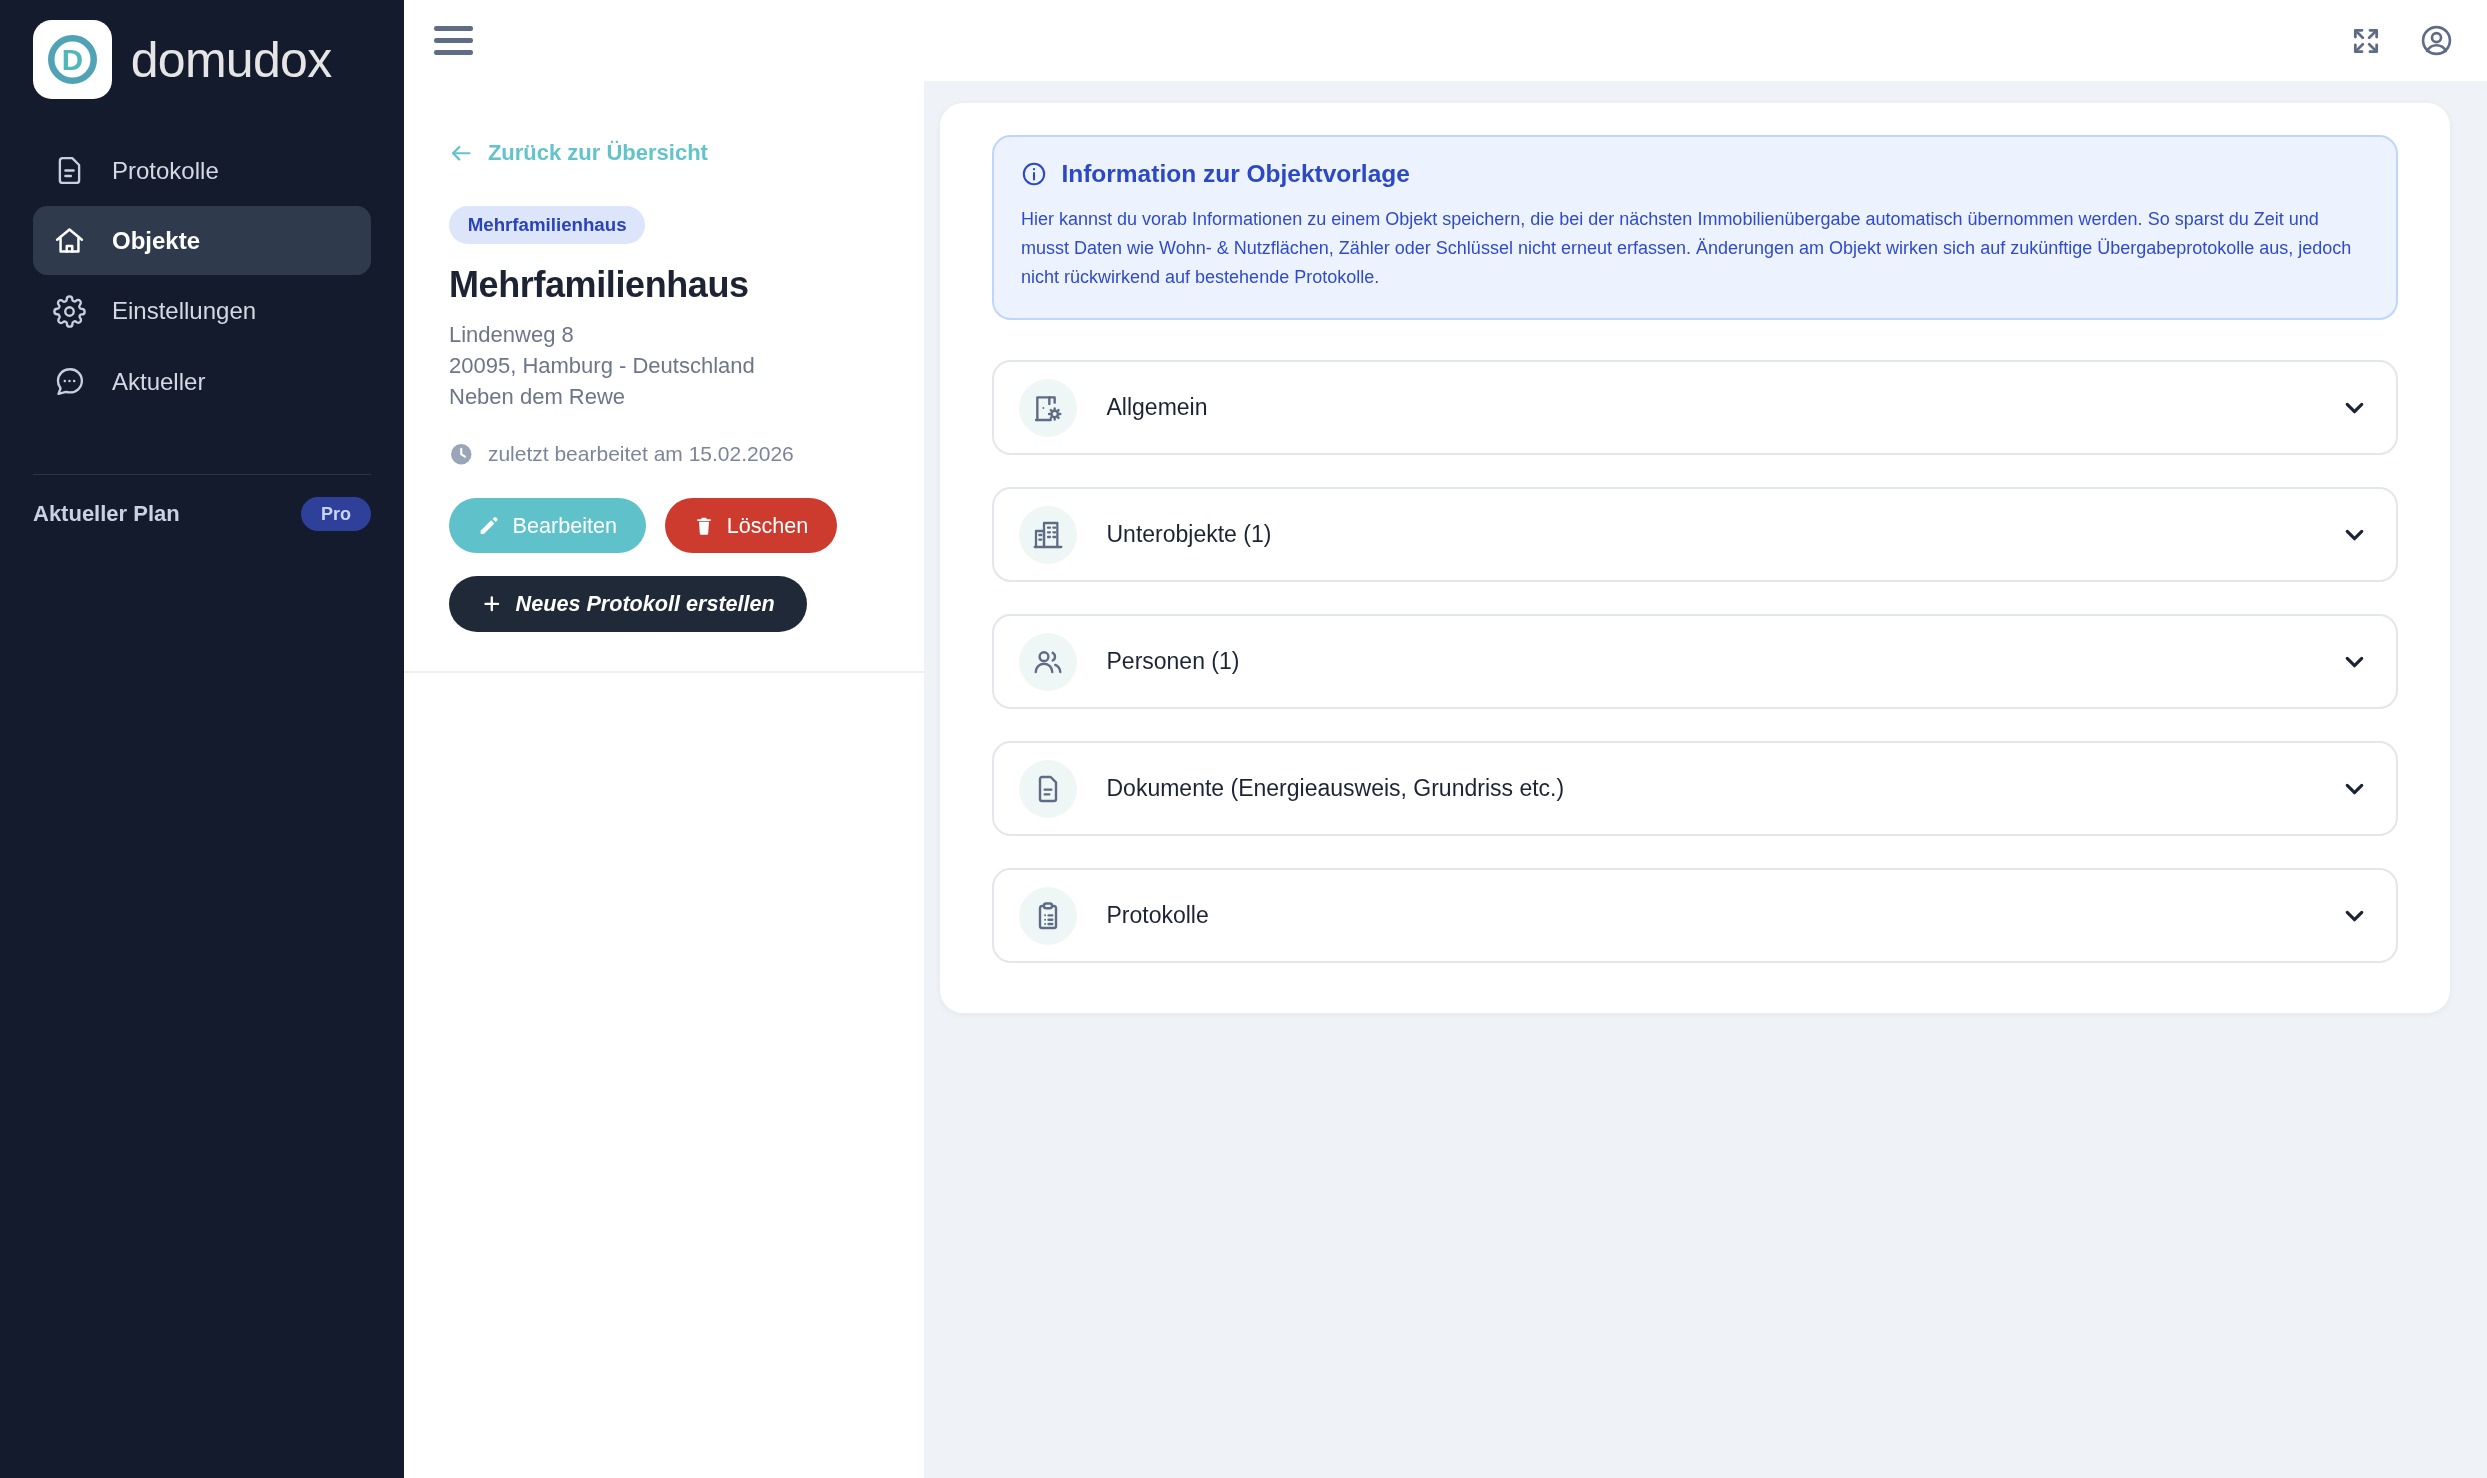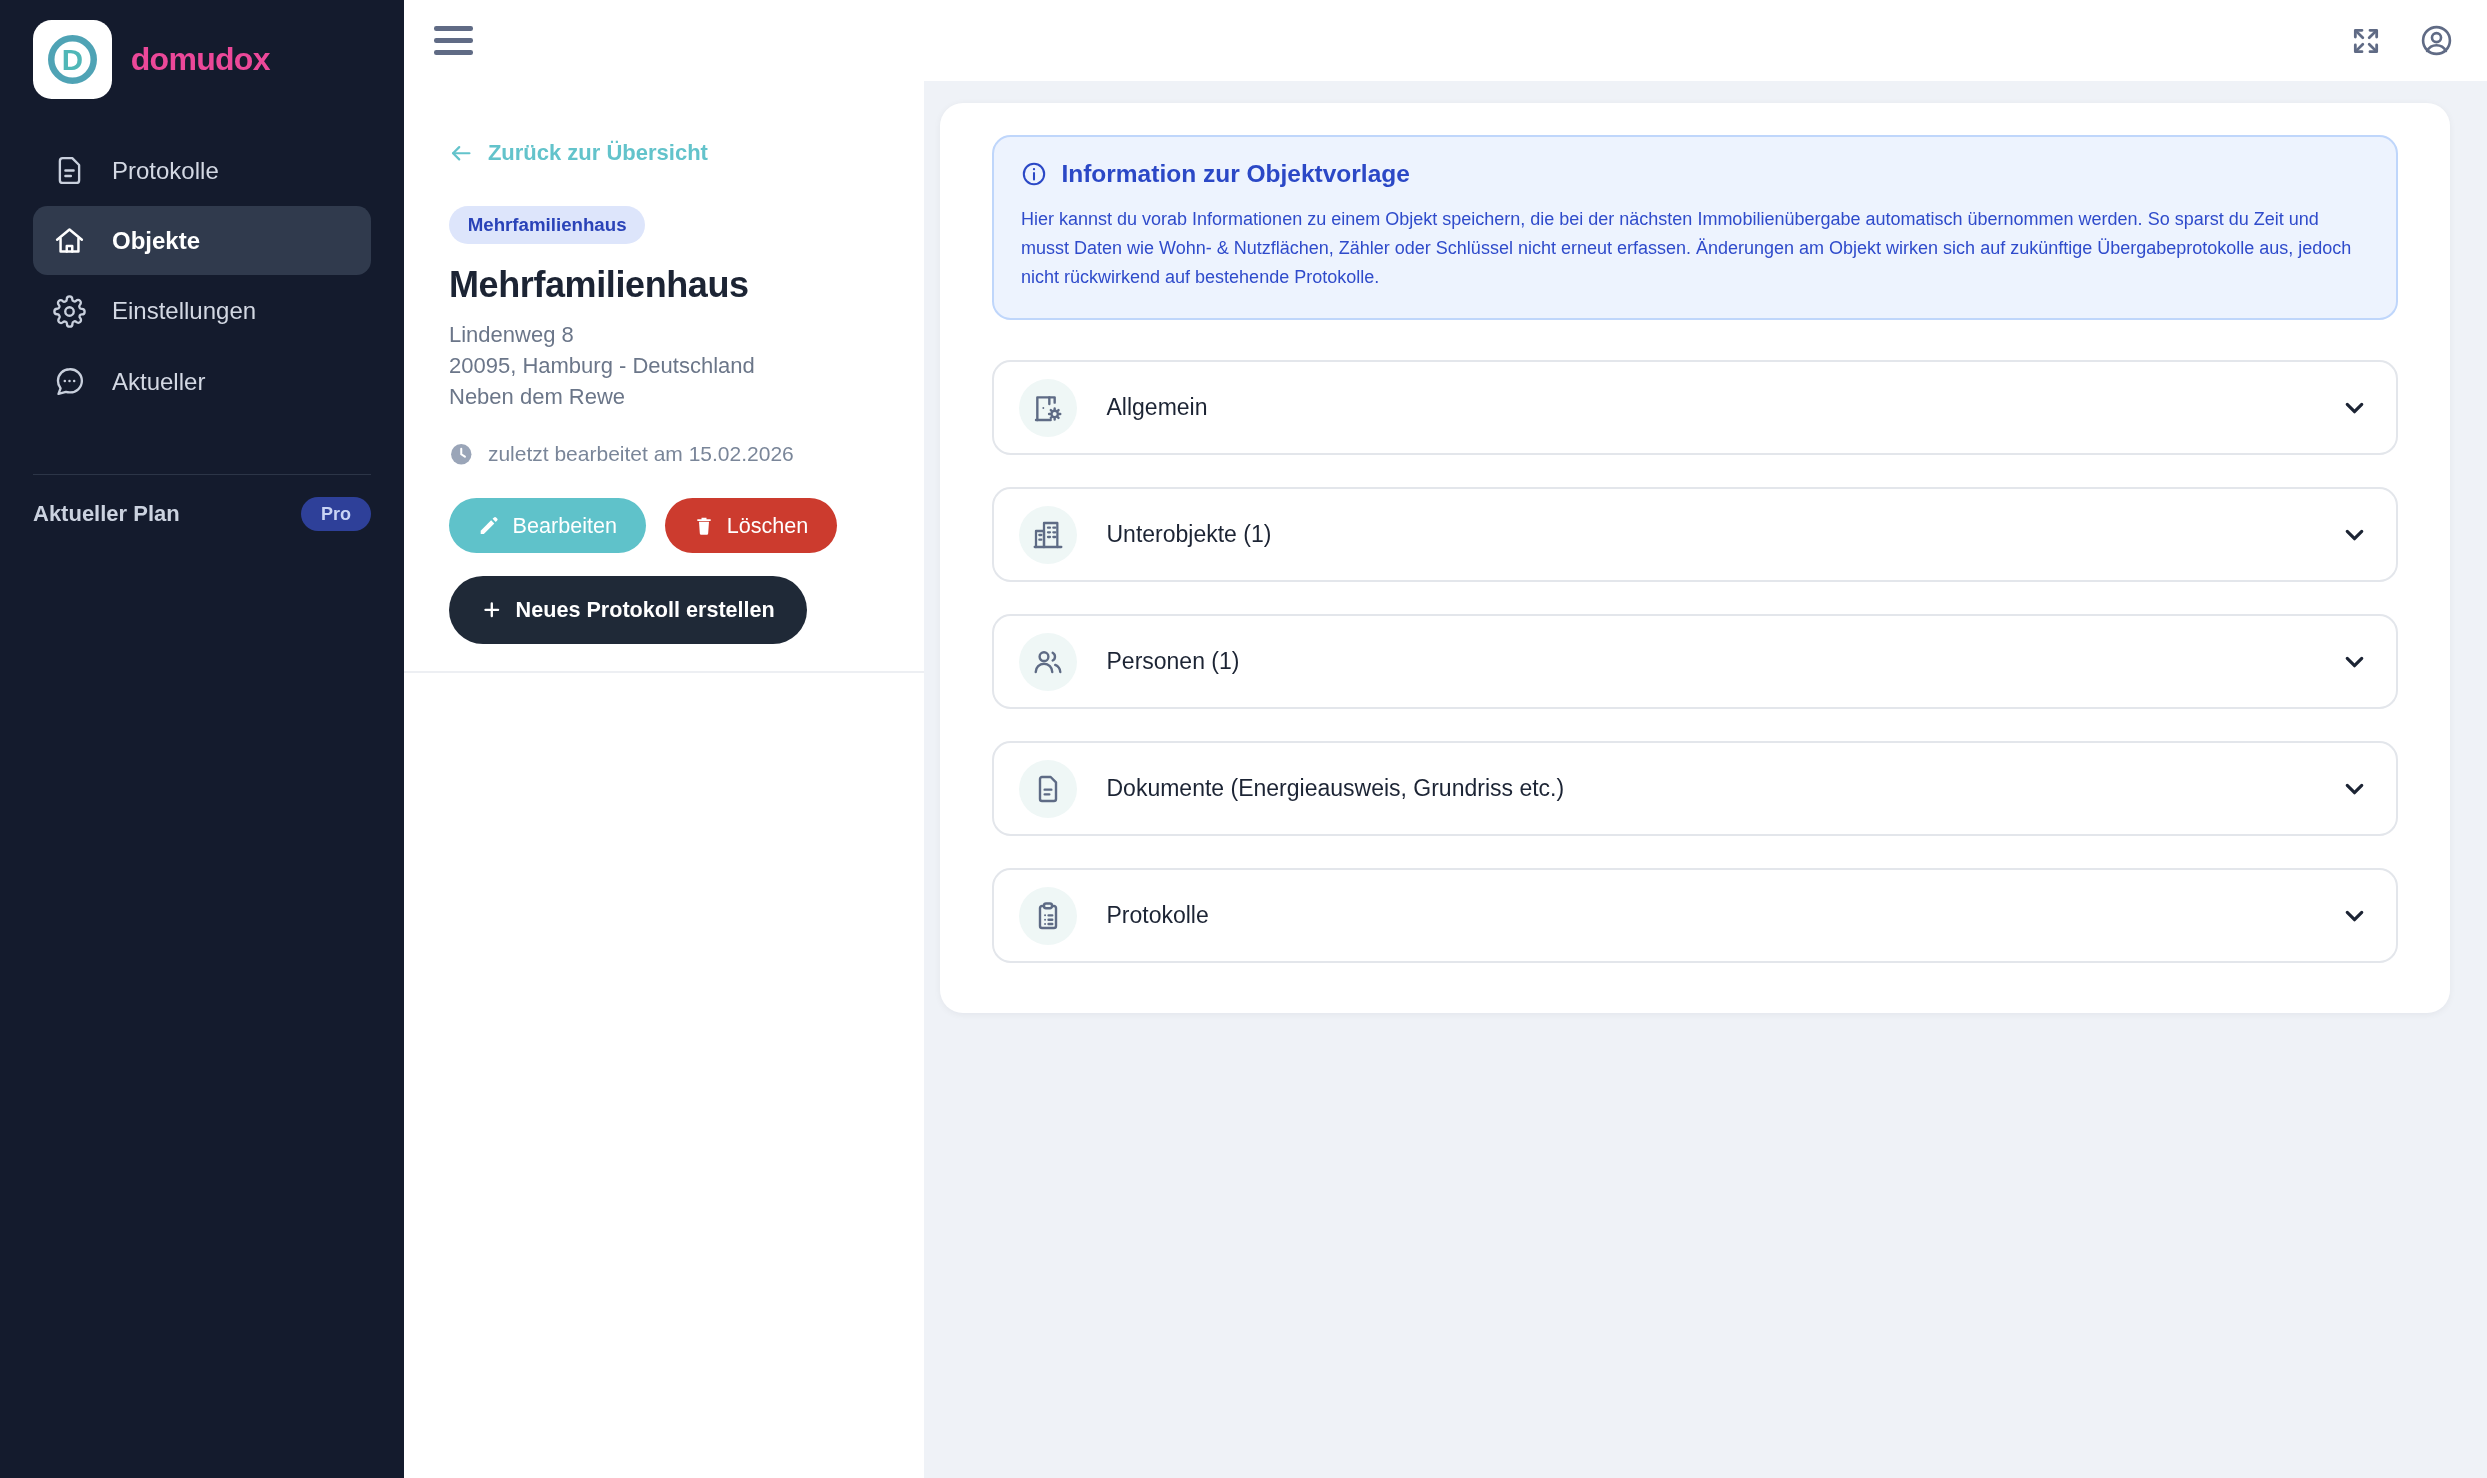--- a/index.html
+++ b/index.html
@@ -18,21 +18,21 @@
     flex: 0 0 404px;
     position: relative;
     padding: 0 33px;
   }
   .brand { display: flex; align-items: center; gap: 18.7px; padding-top: 20px; }
   .brand-mark {
     width: 79px; height: 79px; border-radius: 18.7px; background: #ffffff;
     display: flex; align-items: center; justify-content: center; flex: 0 0 79px;
   }
   .brand-name {
-    color: #ec4899; font-size: 32px; font-weight: 700; letter-spacing: -0.7px;
+    color: #e5e5e5; font-size: 50px; font-weight: 400; letter-spacing: -0.7px;
   }
   .nav { margin-top: 37px; }
   .nav-item {
     display: flex; align-items: center; gap: 26px;
     height: 69px; padding: 0 20px; border-radius: 14.4px;
     color: #D3D8E3; font-size: 24px; font-weight: 500;
     margin-bottom: 1.4px;
   }
   .nav-item.active { background: #303A4D; color: #ffffff; font-weight: 700; }
   .nav-icon { width: 33px; height: 33px; flex: 0 0 33px; display: block; }
@@ -96,22 +96,22 @@
   .btn-row { display: flex; gap: 18.7px; margin-top: 32px; }
   .btn {
     display: inline-flex; align-items: center; justify-content: center; gap: 13px;
     border: none; border-radius: 719px; color: #ffffff;
     font-family: "Liberation Sans", sans-serif;
     font-size: 21.6px; font-weight: 500; height: 55px; padding: 0 29px;
   }
   .btn-edit { background: #5FC2CA; }
   .btn-delete { background: #CC3B2E; }
   .btn-new {
-    background: #1F2937; margin-top: 23px; height: 68px; padding: 0 32px;
-    font-size: 21.6px; font-weight: 600;
+    background: #1F2937; margin-top: 23px; height: 56px; padding: 0 32px;
+    font-size: 21.6px; font-weight: 600; font-style: italic;
   }
   .btn svg { display: block; }
   .detail-sep {
     position: absolute; left: 0; right: 0; top: 590px;
     height: 2.2px; background: #EDEFF3;
   }
 
   
   .main {
     flex: 1 1 auto; background: #EFF2F7; min-width: 0;

